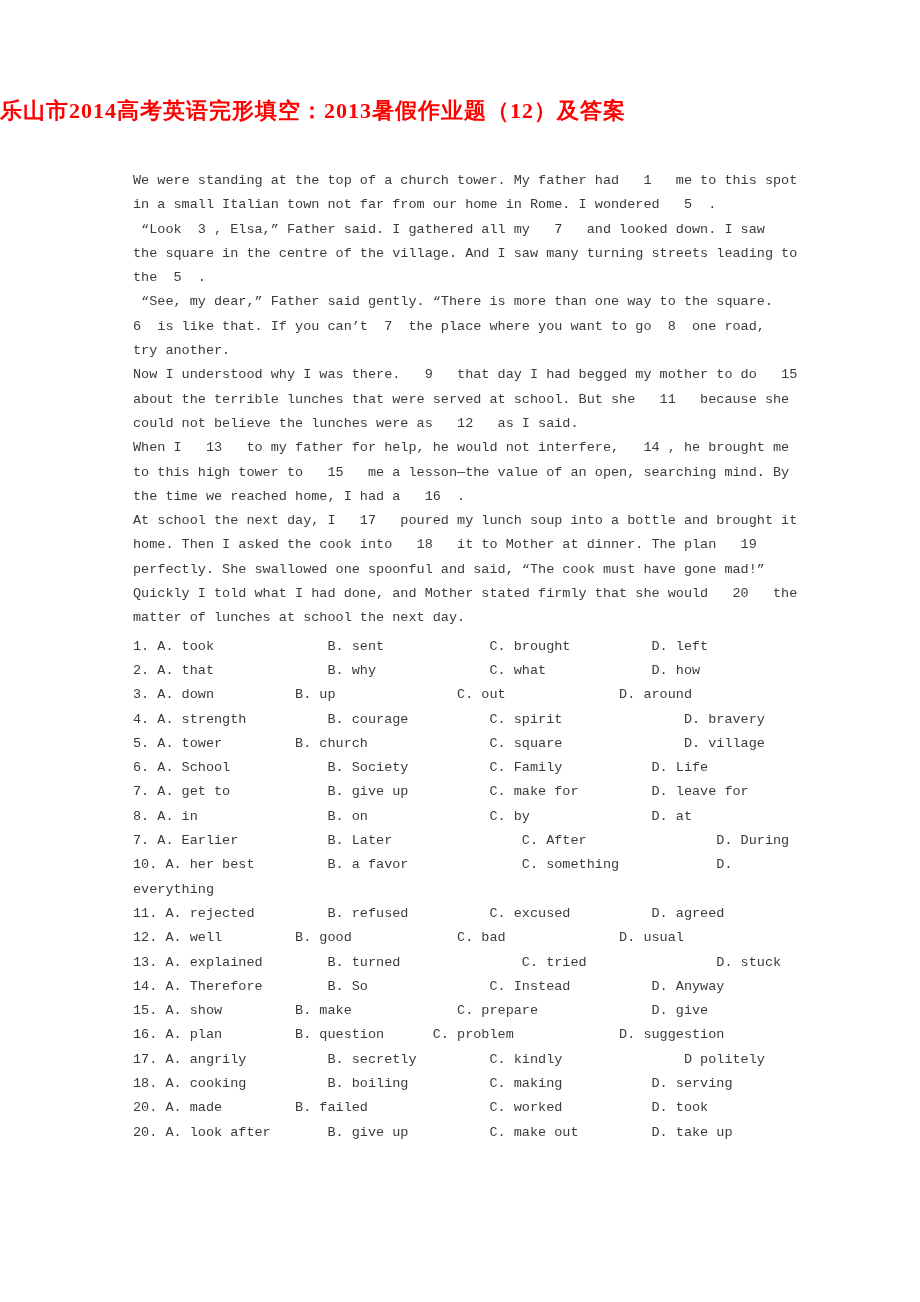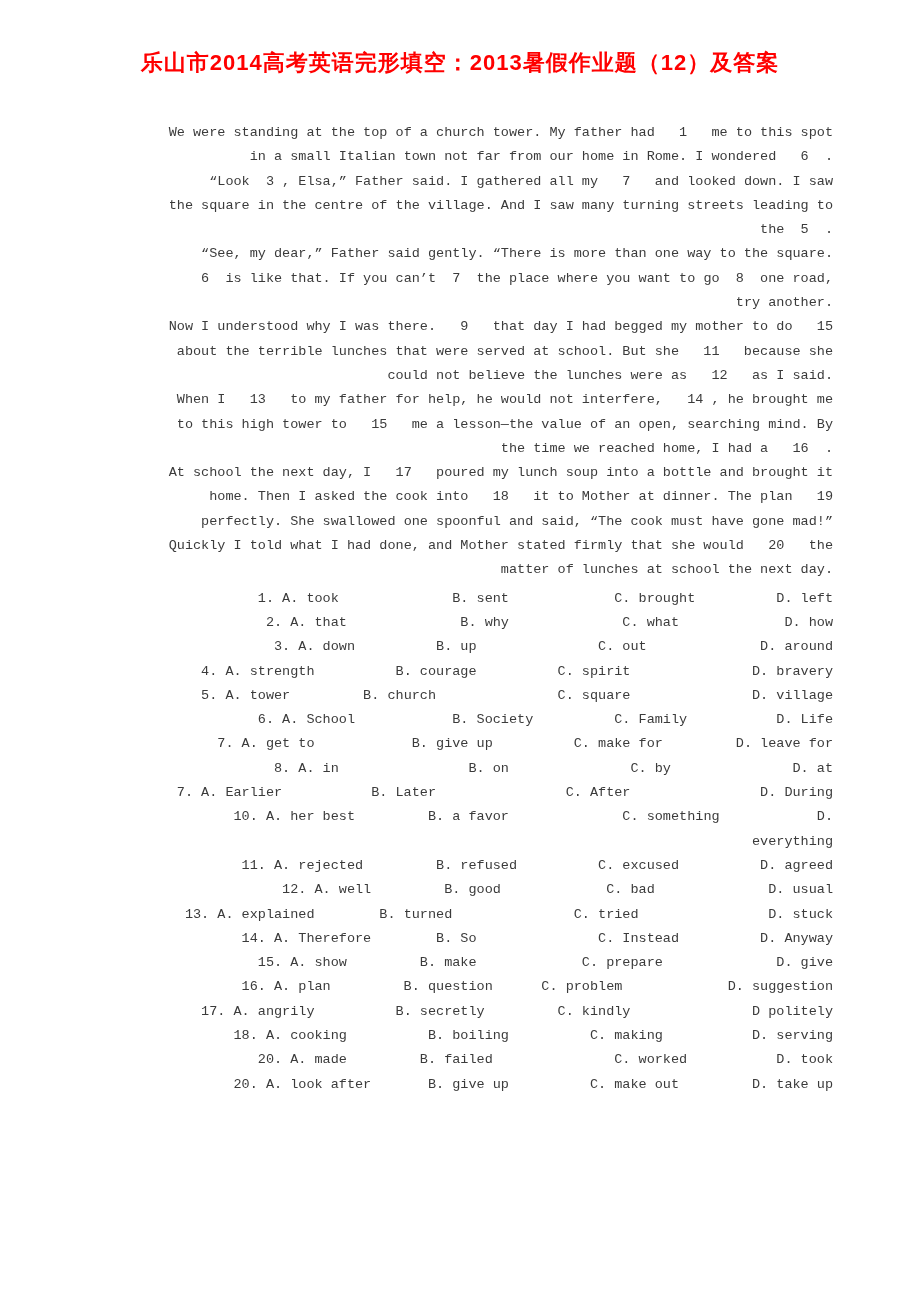--- a/index.html
+++ b/index.html
@@ -7,23 +7,23 @@
   .page {
     position: relative;
     width: 920px;
     height: 1302px;
     background: #ffffff;
     overflow: hidden;
     font-family: "Liberation Mono", "DejaVu Sans Mono", monospace;
   }
   .title {
     margin: 0;
-    padding-top: 49px;
-    text-align: center;
-    font-family: Liberation Sans, sans-serif;
+    padding-top: 97px;
+    text-align: left;
+    font-family: Liberation Serif, serif;
     font-weight: bold;
     font-size: 22px;
     line-height: 28px;
     letter-spacing: 1px;
   }
   .content {
     margin: 44px 0 0 133px;
     width: 700px;
   }
   .line {
@@ -34,24 +34,24 @@
   .questions {
     margin-top: 4px;
   }
 </style>
 </head>
 <body>
 
 <div class="page" style="background: rgb(255, 255, 255);">
   <h1 class="title" style="color: rgb(255, 0, 0);">乐山市2014高考英语完形填空：2013暑假作业题（12）及答案</h1>
 
-  <div class="content" style="color: rgb(59, 59, 59); text-align: right;">
+  <div class="content" style="color: rgb(59, 59, 59);">
     <div class="passage" id="passage">
         <div class="line">We were standing at the top of a church tower. My father had   1   me to this spot</div>
-        <div class="line">in a small Italian town not far from our home in Rome. I wondered   6  .</div>
+        <div class="line">in a small Italian town not far from our home in Rome. I wondered   5  .</div>
         <div class="line"> “Look  3 , Elsa,” Father said. I gathered all my   7   and looked down. I saw</div>
         <div class="line">the square in the centre of the village. And I saw many turning streets leading to</div>
         <div class="line">the  5  .</div>
         <div class="line"> “See, my dear,” Father said gently. “There is more than one way to the square.</div>
         <div class="line">6  is like that. If you can’t  7  the place where you want to go  8  one road,</div>
         <div class="line">try another.</div>
         <div class="line">Now I understood why I was there.   9   that day I had begged my mother to do   15</div>
         <div class="line">about the terrible lunches that were served at school. But she   11   because she</div>
         <div class="line">could not believe the lunches were as   12   as I said.</div>
         <div class="line">When I   13   to my father for help, he would not interfere,   14 , he brought me</div>

